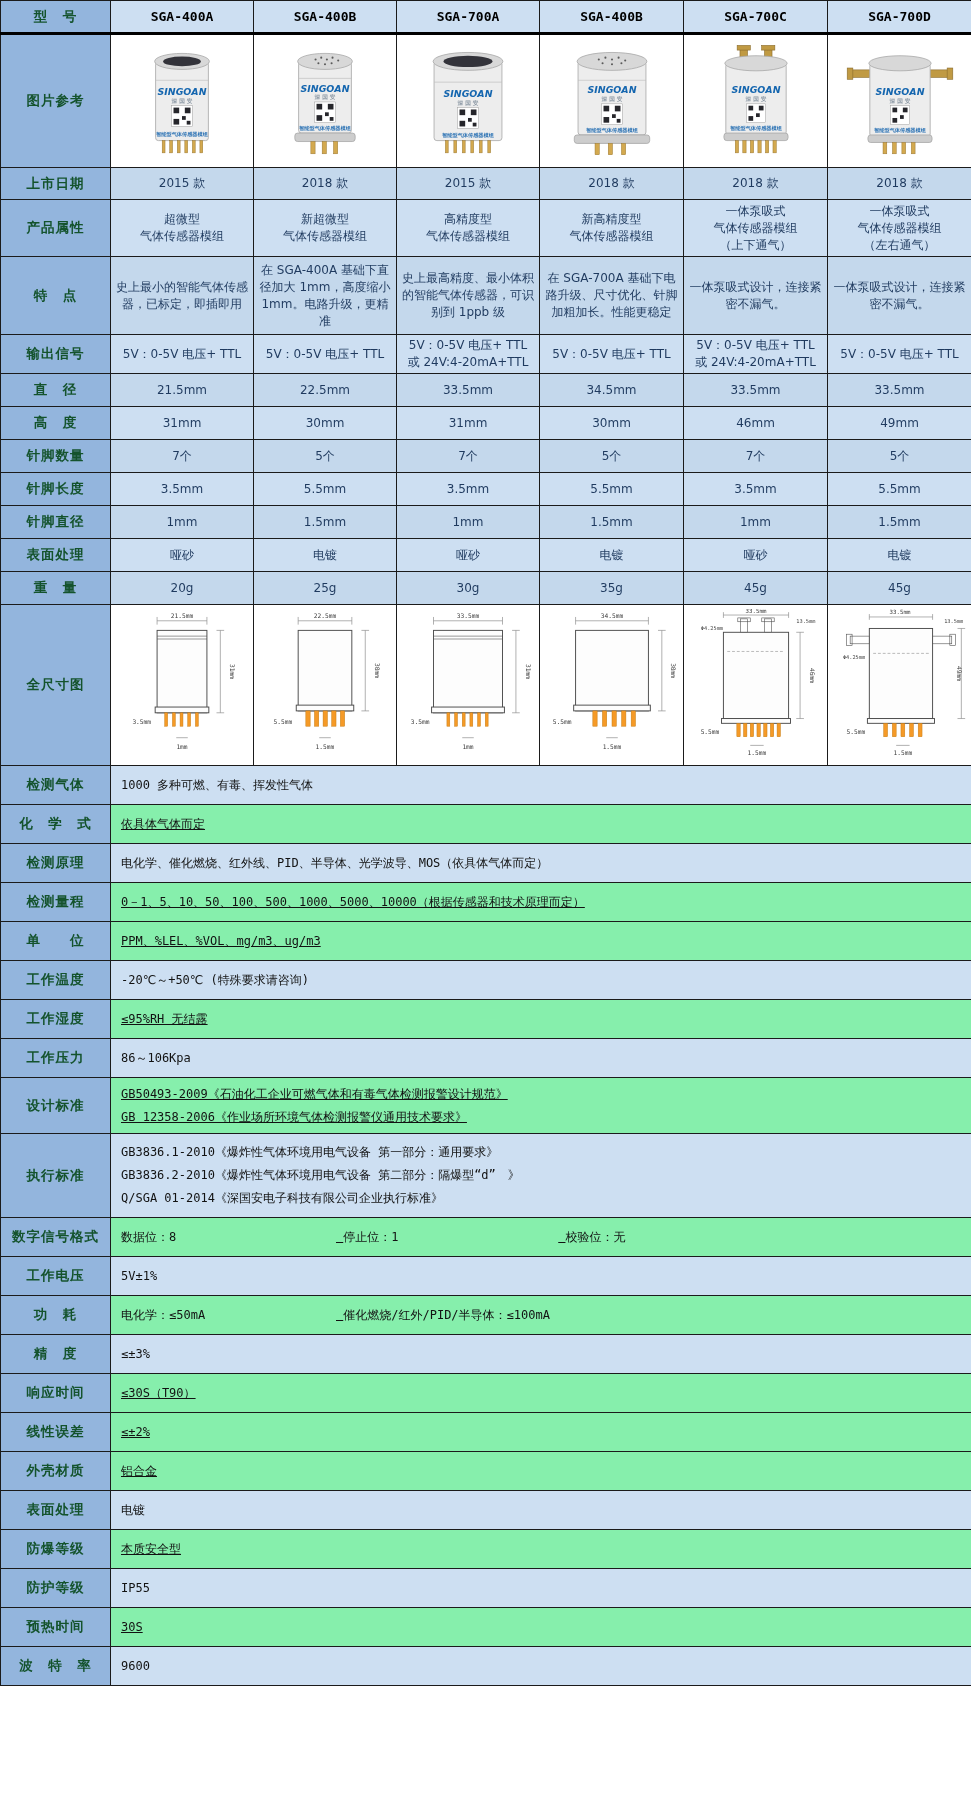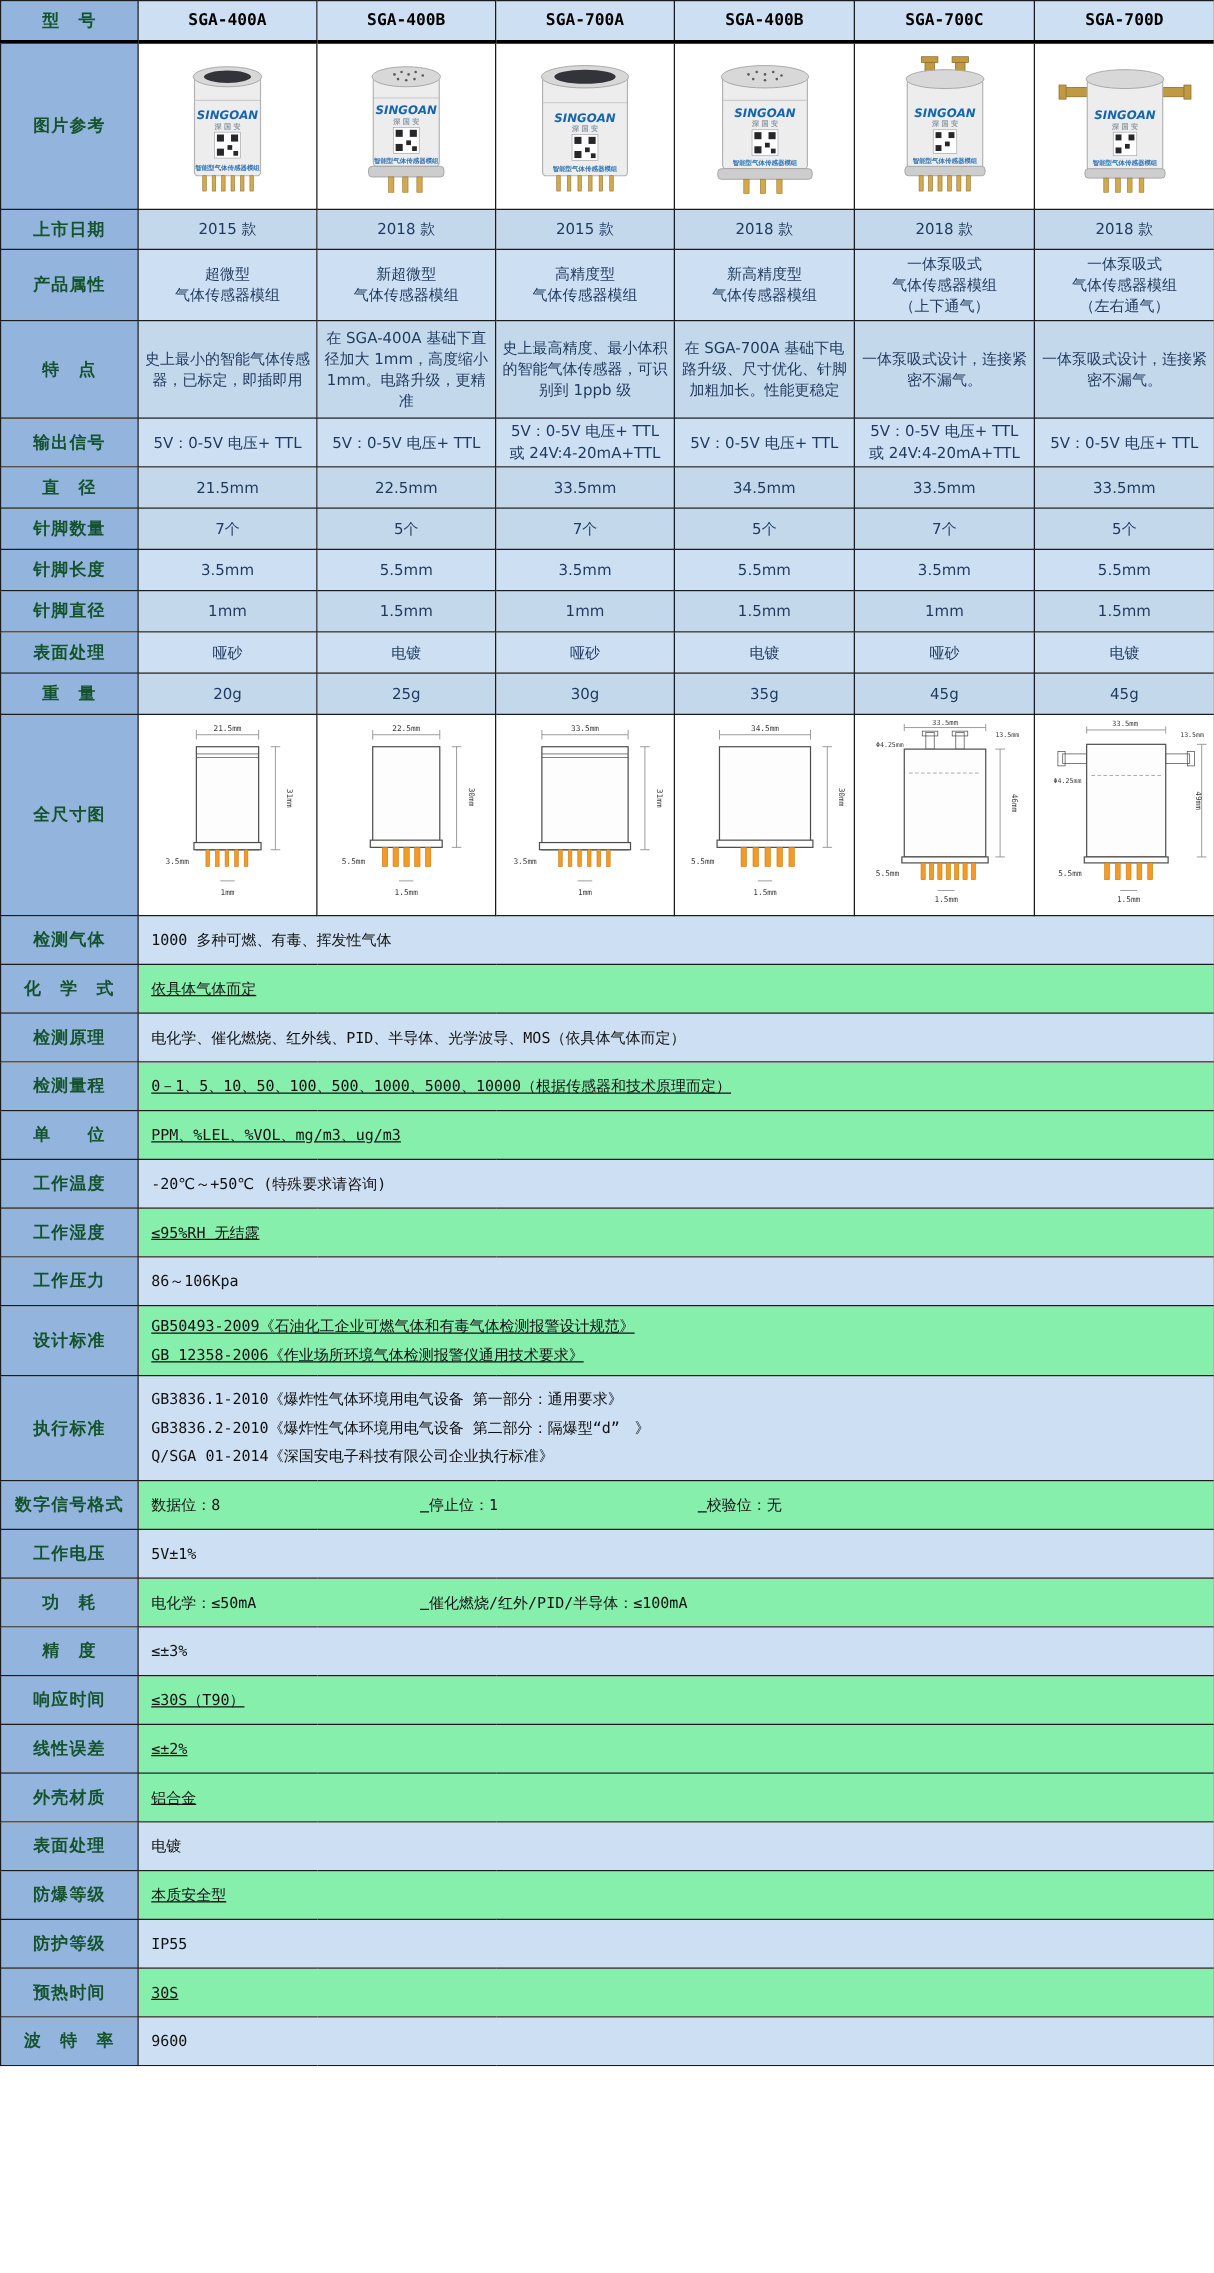--- a/index.html
+++ b/index.html
@@ -314,20 +314,29 @@
 <tr class="h33 odd">
   <td class="lbl">直　径</td>
   <td class="val">21.5mm</td>
   <td class="val">22.5mm</td>
   <td class="val">33.5mm</td>
   <td class="val">34.5mm</td>
   <td class="val">33.5mm</td>
   <td class="val">33.5mm</td>
 </tr>
 
+<tr class="h33 even">
+  <td class="lbl">高　度</td>
+  <td class="val">31mm</td>
+  <td class="val">30mm</td>
+  <td class="val">31mm</td>
+  <td class="val">30mm</td>
+  <td class="val">46mm</td>
+  <td class="val">49mm</td>
+</tr>
 
 <tr class="h33 odd">
   <td class="lbl">针脚数量</td>
   <td class="val">7个</td>
   <td class="val">5个</td>
   <td class="val">7个</td>
   <td class="val">5个</td>
   <td class="val">7个</td>
   <td class="val">5个</td>
 </tr>

